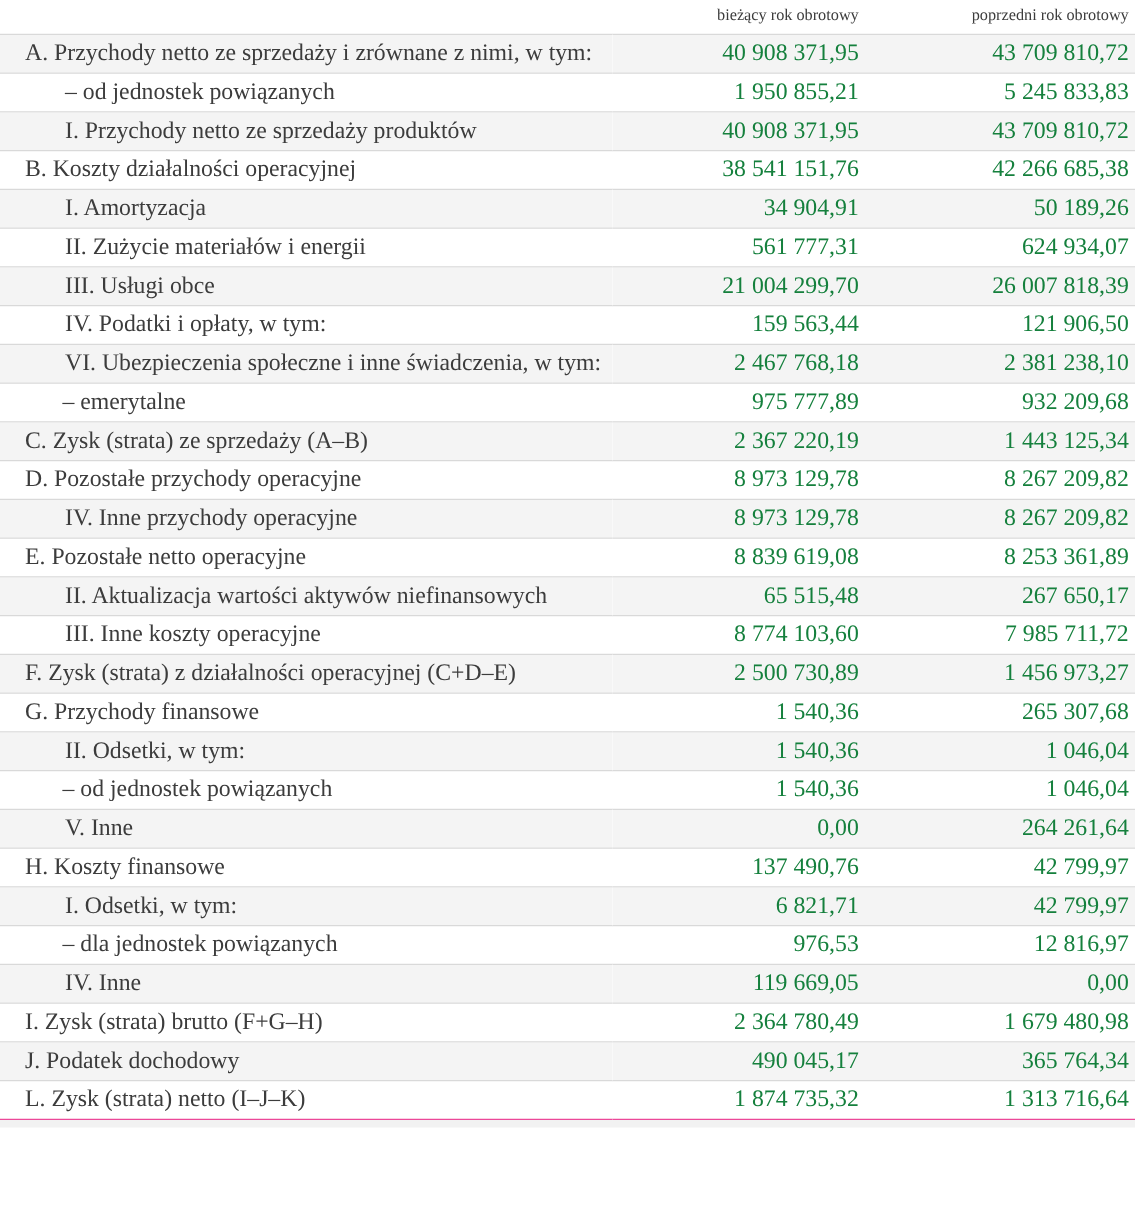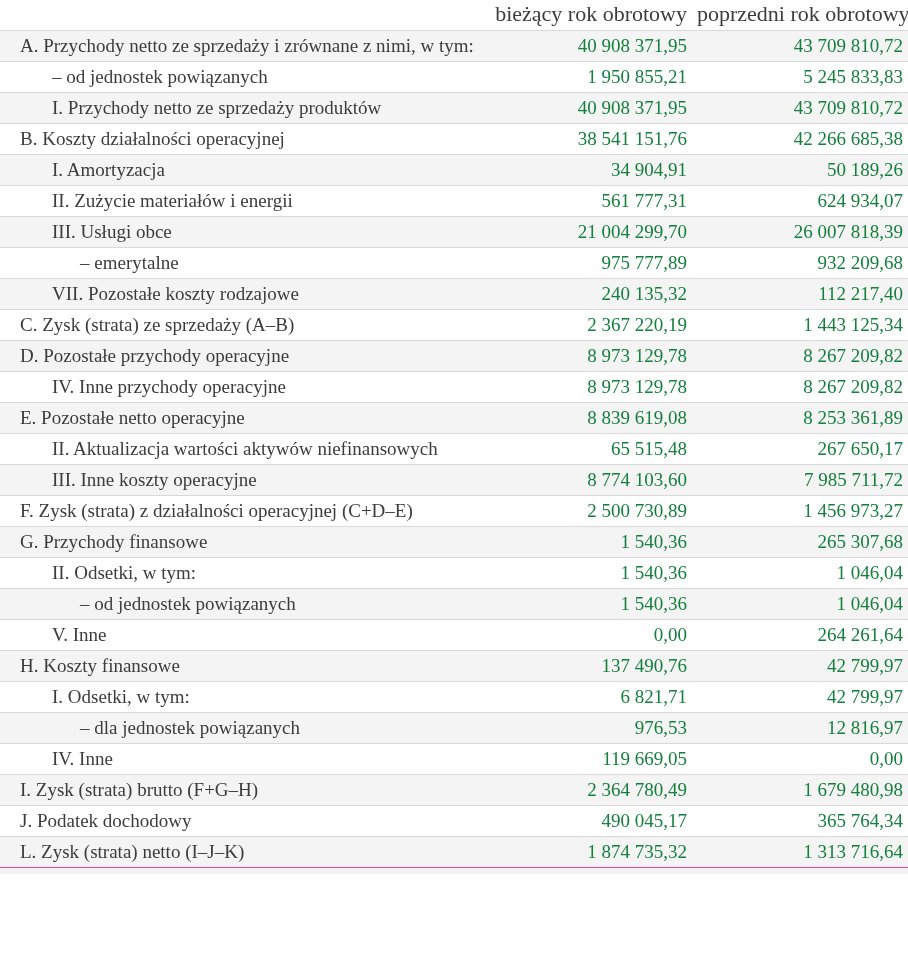--- a/index.html
+++ b/index.html
@@ -19,21 +19,21 @@
     width: 908px;
     border-collapse: collapse;
     table-layout: fixed;
   }
   col.c-label { width: 490px; }
   col.c-val1  { width: 202px; }
   col.c-val2  { width: 216px; }
 
   thead th {
     font-weight: normal;
-    font-size: 22px;
+    font-size: 13px;
     color: #3c3c3c;
     text-align: right;
     height: 27px;
     padding: 1px 5px 3px 5px;
     white-space: nowrap;
     background: #ffffff;
   }
   tbody td {
     font-size: 19px;
     line-height: 23px;
@@ -45,21 +45,21 @@
   }
   tbody tr:nth-child(odd) td { background: #f4f4f4; }
   tbody tr:nth-child(even) td { background: #ffffff; }
   tbody tr:last-child td { border-bottom: 1px solid #ec4899; }
 
   td.label { color: #3c3c3c; text-align: left; }
   td.num   { color: #15803d; text-align: right; }
 
   td.indent-0 { padding-left: 20px;  }
   td.indent-1 { padding-left: 52px; }
-  td.indent-2 { padding-left: 80px; margin-top: 20px; }
+  td.indent-2 { padding-left: 50px; margin-top: 20px; }
 
   .bottom-sliver {
     width: 908px;
     height: 6px;
     background: #f2f2f2;
   }
 </style>
 </head>
 <body>
 
@@ -107,28 +107,33 @@
     <td class="label indent-1">II. Zużycie materiałów i energii</td>
     <td class="num">561 777,31</td>
     <td class="num">624 934,07</td>
   </tr>
         <tr>
     <td class="label indent-1">III. Usługi obce</td>
     <td class="num">21 004 299,70</td>
     <td class="num">26 007 818,39</td>
   </tr>
         <tr>
+    <td class="label indent-1">IV. Podatki i opłaty, w tym:</td>
+    <td class="num">159 563,44</td>
+    <td class="num">121 906,50</td>
+  </tr>
+        <tr>
+    <td class="label indent-1">VI. Ubezpieczenia społeczne i inne świadczenia, w tym:</td>
+    <td class="num">2 467 768,18</td>
+    <td class="num">2 381 238,10</td>
+  </tr>
+        <tr>
     <td class="label indent-2">– emerytalne</td>
     <td class="num">975 777,89</td>
     <td class="num">932 209,68</td>
-  </tr>
-        <tr>
-    <td class="label indent-1">VII. Pozostałe koszty rodzajowe</td>
-    <td class="num">240 135,32</td>
-    <td class="num">112 217,40</td>
   </tr>
         <tr>
     <td class="label indent-0">C. Zysk (strata) ze sprzedaży (A–B)</td>
     <td class="num">2 367 220,19</td>
     <td class="num">1 443 125,34</td>
   </tr>
         <tr>
     <td class="label indent-0">D. Pozostałe przychody operacyjne</td>
     <td class="num">8 973 129,78</td>
     <td class="num">8 267 209,82</td>

